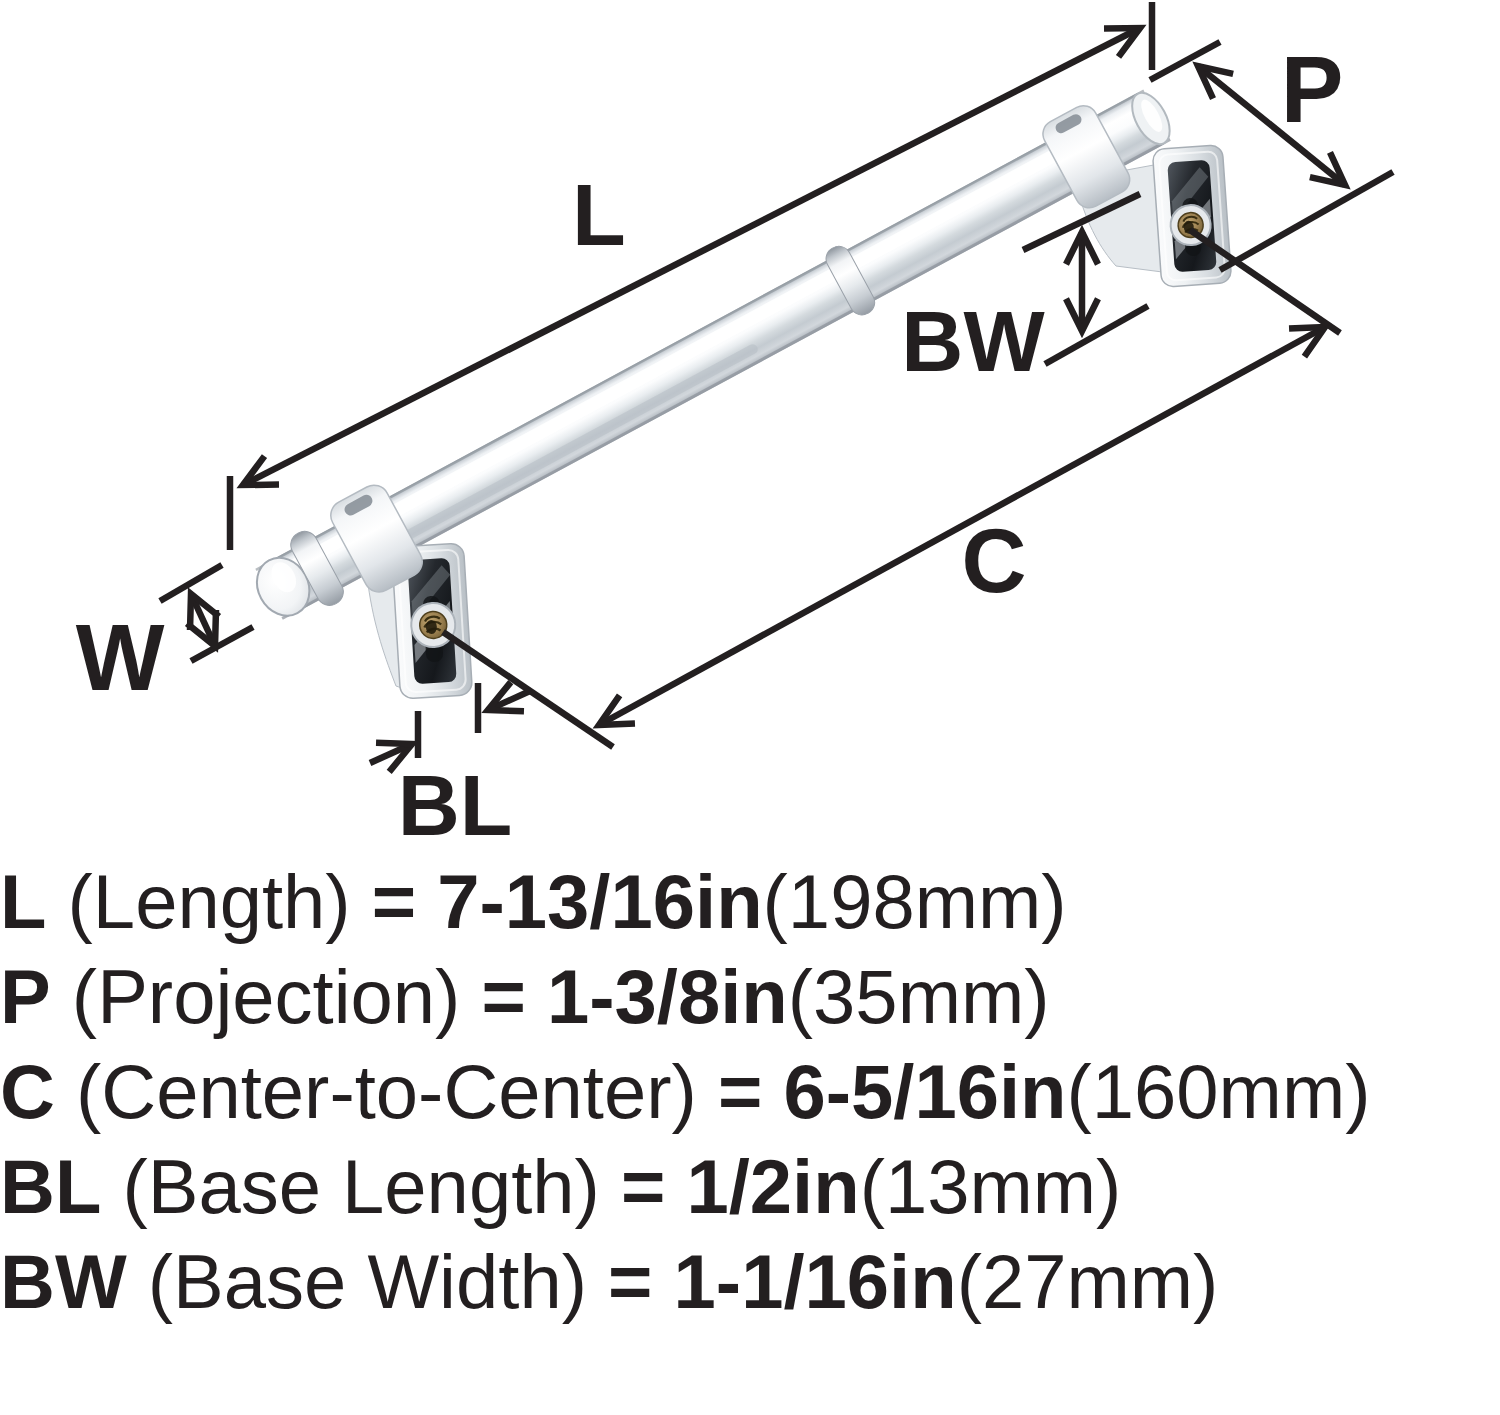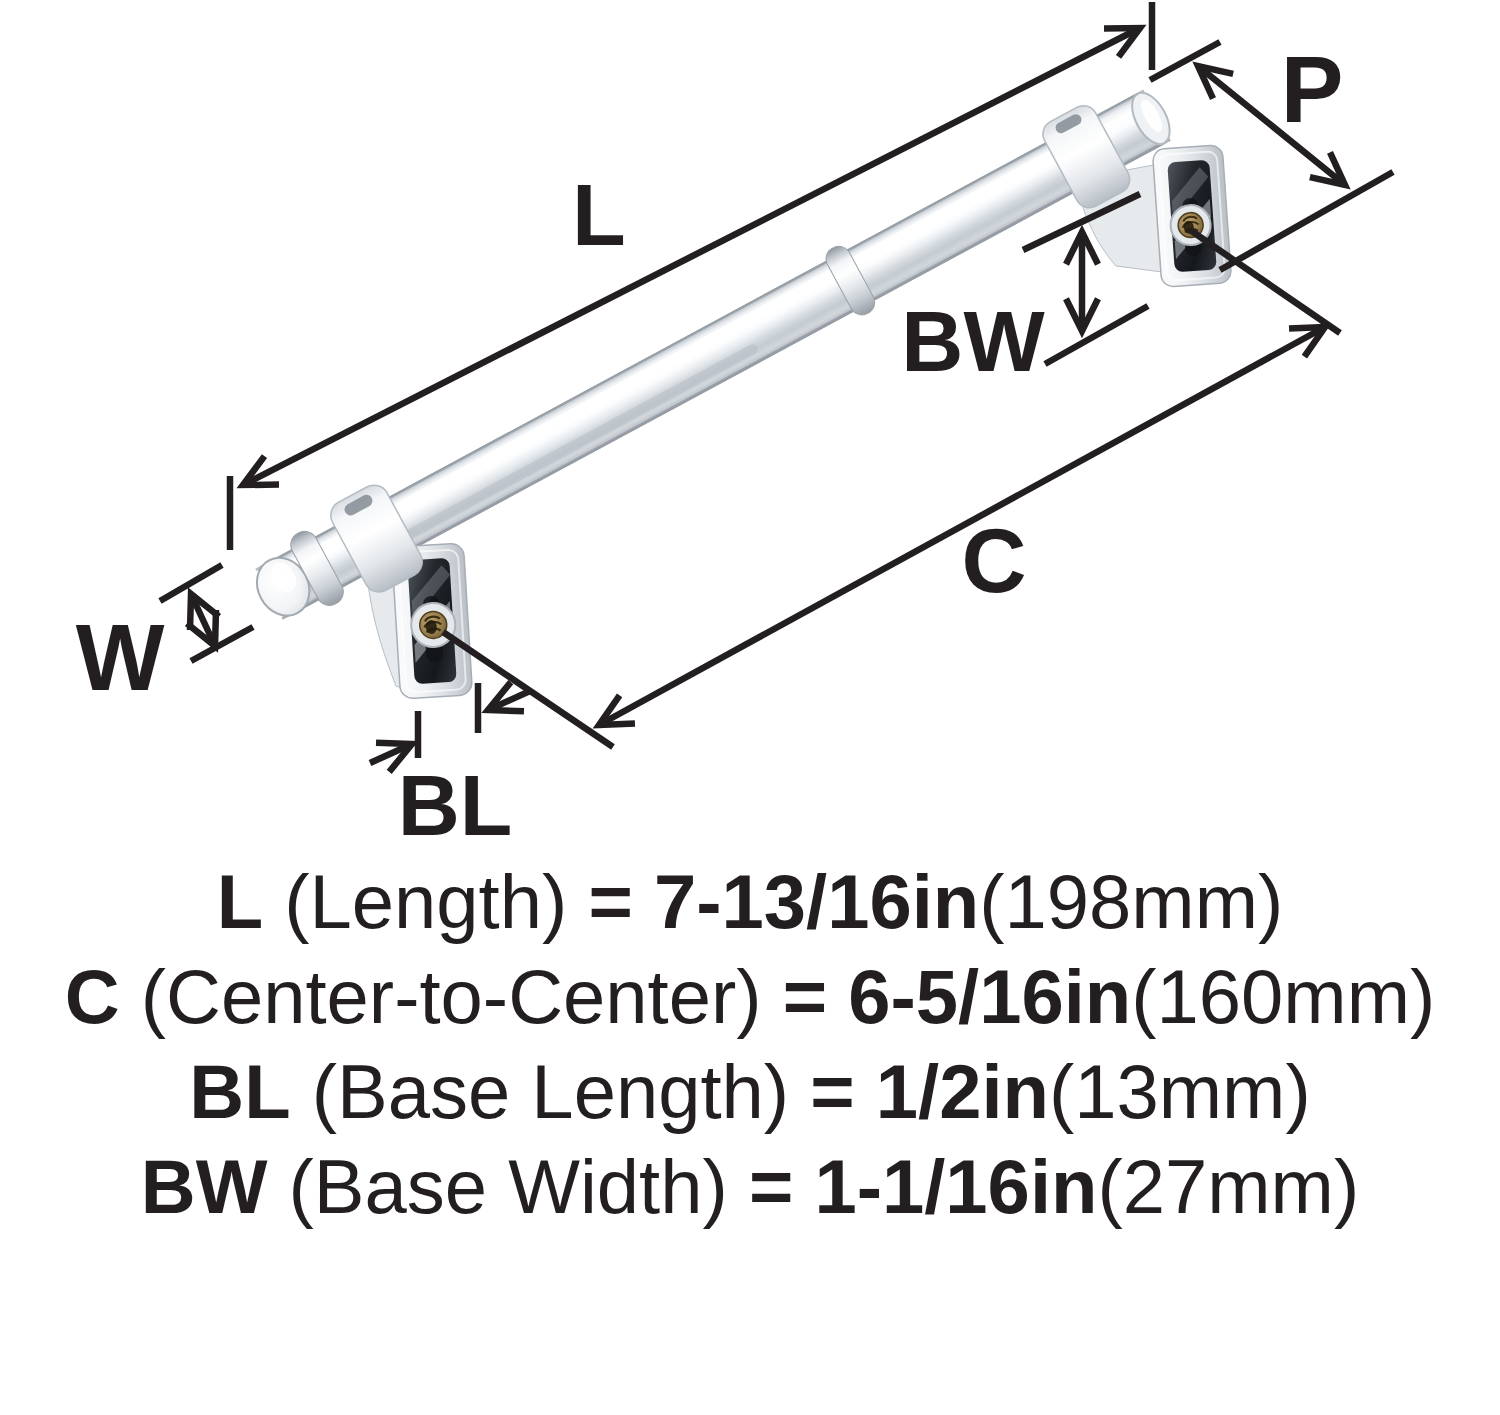--- a/index.html
+++ b/index.html
@@ -1,21 +1,20 @@
 <!DOCTYPE html>
 <html><head>
 <meta charset="utf-8">
 <style>
   html,body{margin:0;padding:0;background:#ffffff;}
   body{width:1500px;height:1415px;overflow:hidden;font-family:"Liberation Sans",sans-serif;}
   #canvas{position:relative;width:1500px;height:1415px;background:#ffffff;}
   #diagram{position:absolute;left:0;top:0;}
   #spec-list{position:absolute;left:0;top:854px;width:1500px;}
   .spec-line{
-    text-align:center;
     white-space:nowrap;
     font-size:76px;
     line-height:95px;
     color:#231f20;
     letter-spacing:0px;
   }
   .spec-line .b{font-weight:700;}
   .spec-line .l{font-weight:400;}
 </style>
 </head>
@@ -177,17 +176,18 @@
           <path d="M389.1969021687904,771.8571127236885 L412,744 L376.02225968743824,742.7342188175414" fill="none" stroke="#231f20" stroke-width="6.5" stroke-linejoin="miter"></path>
           <line x1="530" y1="691" x2="488" y2="710" stroke="#231f20" stroke-width="6.5"></line>
           <path d="M510.8030978312096,682.1428872763115 L488,710 L523.9777403125618,711.2657811824586" fill="none" stroke="#231f20" stroke-width="6.5" stroke-linejoin="miter"></path>
           <text x="455" y="805" text-anchor="middle" dominant-baseline="central" font-size="86" font-weight="700" fill="#231f20" font-family="&quot;Liberation Sans&quot;, sans-serif">BL</text>
         </g>
       </g>
   </svg>
 
   <div id="spec-list">
       <div class="spec-line"><span class="b">L</span><span class="l"> (Length) </span><span class="b">= 7-13/16in</span><span class="l">(198mm)</span></div>
+      <div class="spec-line"><span class="b">P</span><span class="l"> (Projection) </span><span class="b">= 1-3/8in</span><span class="l">(35mm)</span></div>
       <div class="spec-line"><span class="b">C</span><span class="l"> (Center-to-Center) </span><span class="b">= 6-5/16in</span><span class="l">(160mm)</span></div>
       <div class="spec-line"><span class="b">BL</span><span class="l"> (Base Length) </span><span class="b">= 1/2in</span><span class="l">(13mm)</span></div>
       <div class="spec-line"><span class="b">BW</span><span class="l"> (Base Width) </span><span class="b">= 1-1/16in</span><span class="l">(27mm)</span></div>
     </div>
 </div>
 
 </body></html>

